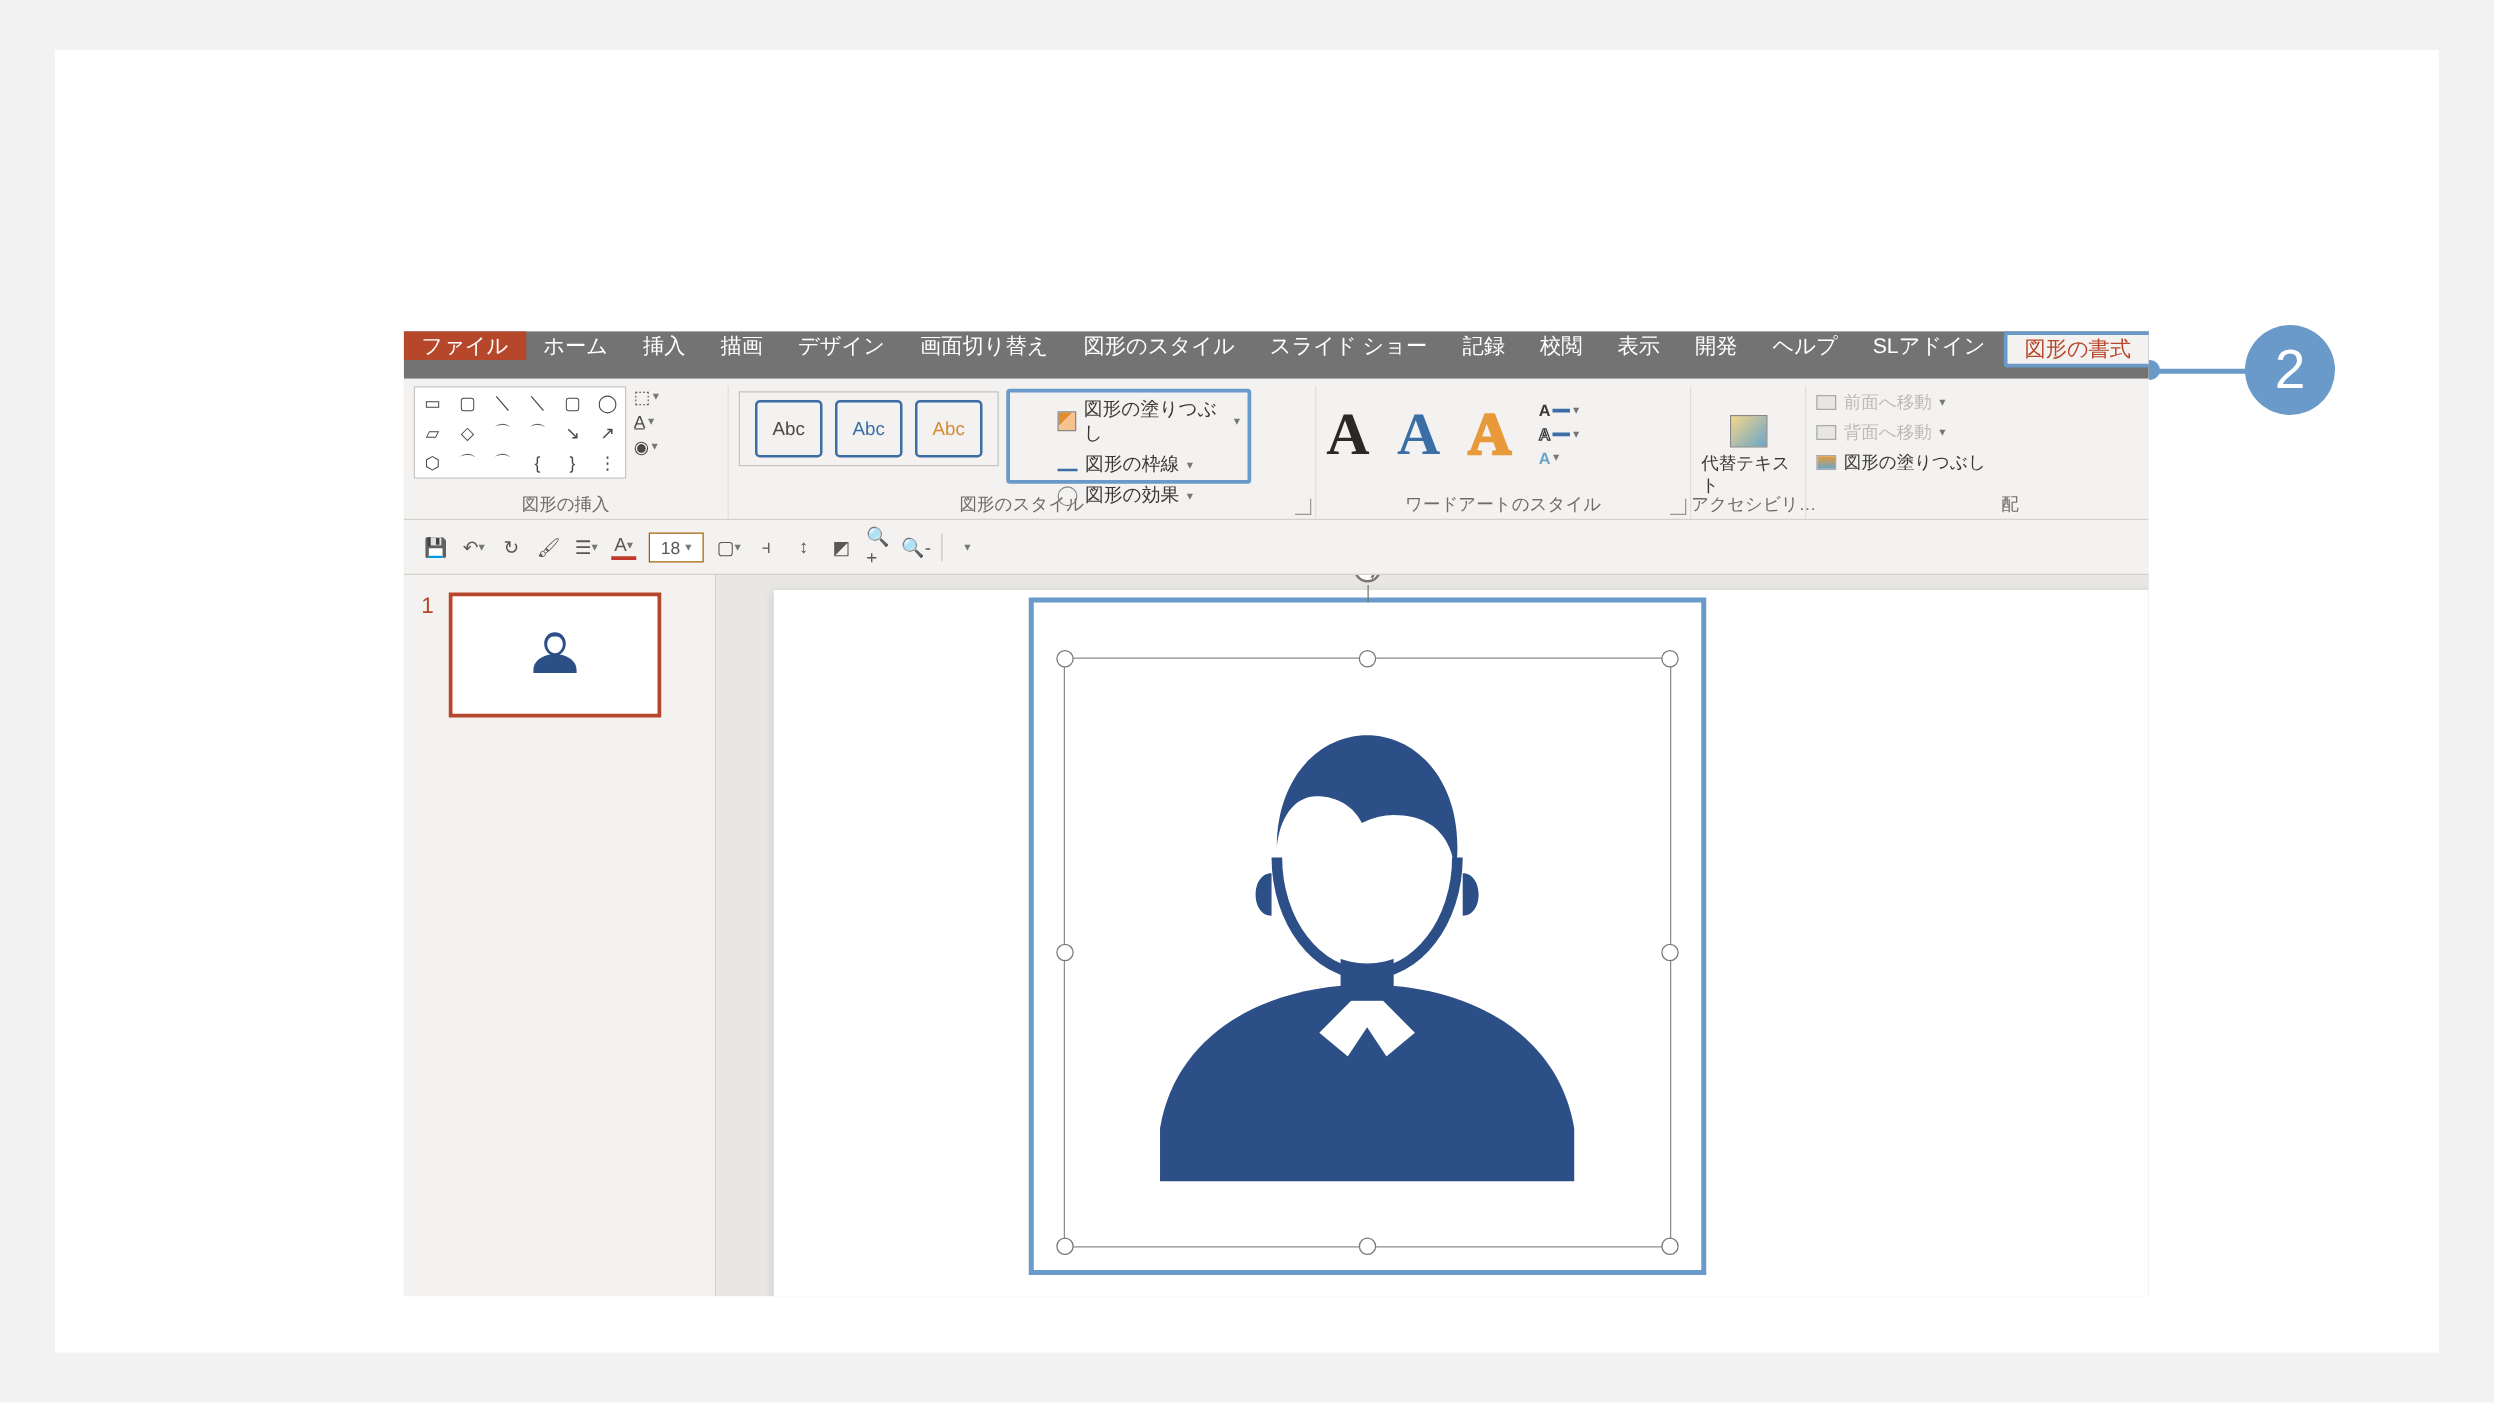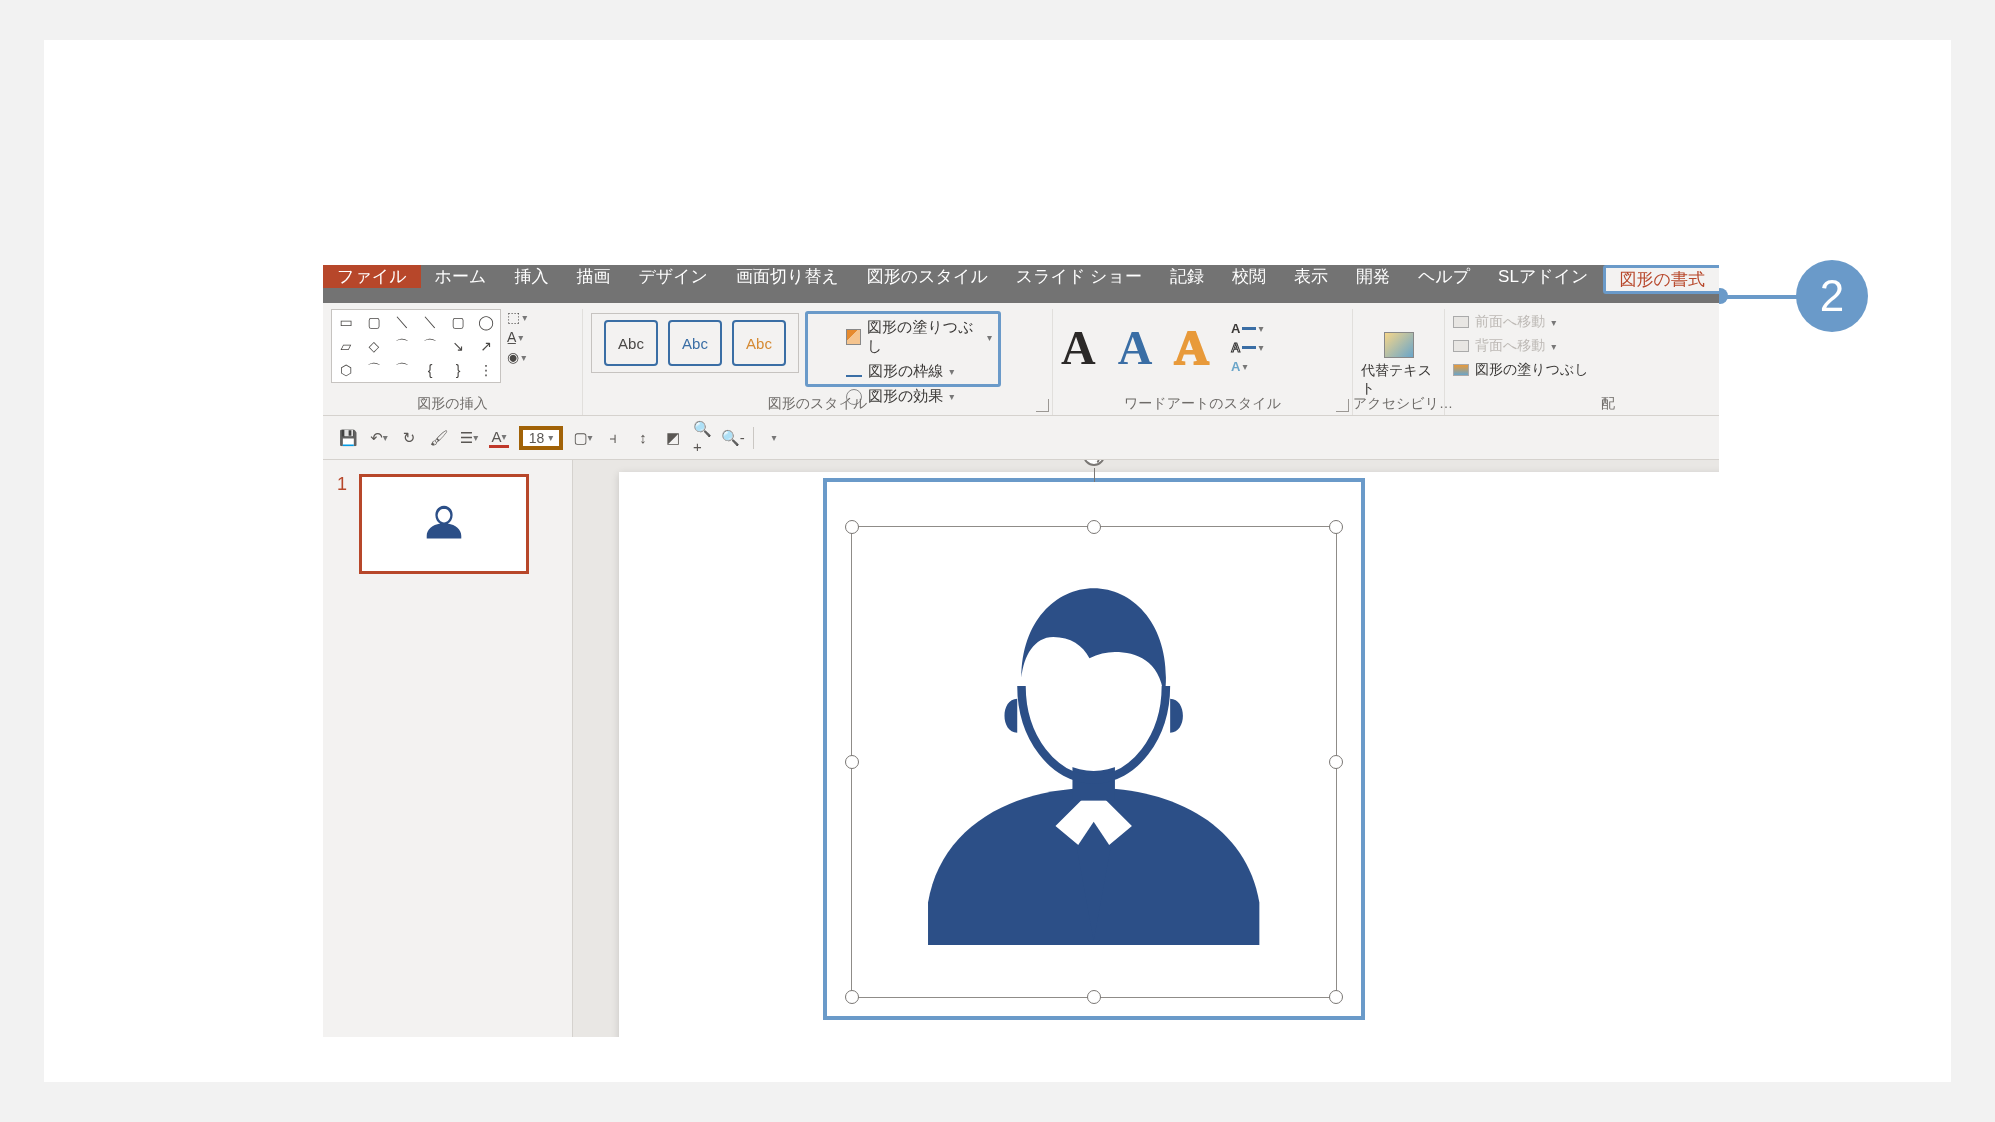--- a/index.html
+++ b/index.html
@@ -187,21 +187,21 @@
 
   
   .qat {
     height: 44px;
     border-bottom: 1px solid #d5d2ce;
     display:flex; align-items:center; gap:10px;
     padding: 0 16px;
     font-size:15px; color:#5a5754;
   }
   .qat .ico { width:20px; height:20px; display:flex; align-items:center; justify-content:center;}
-  .qat .fontsize-box { width:44px; height:24px; border:4px solid #a16207; background:#fff; display:flex; align-items:center; justify-content:center; font-size:14px;}
+  .qat .fontsize-box { width:44px; height:24px; border:1px solid #a16207; background:#fff; display:flex; align-items:center; justify-content:center; font-size:14px;}
   .qat-sep { width:1px; height:22px; background:#cac7c3; }
 
   
   .edit-area {
     display:flex;
     height: calc(100% - 38px - 113px - 44px);
     background:#e9e7e4;
   }
   .thumb-pane {
     width: 250px;

